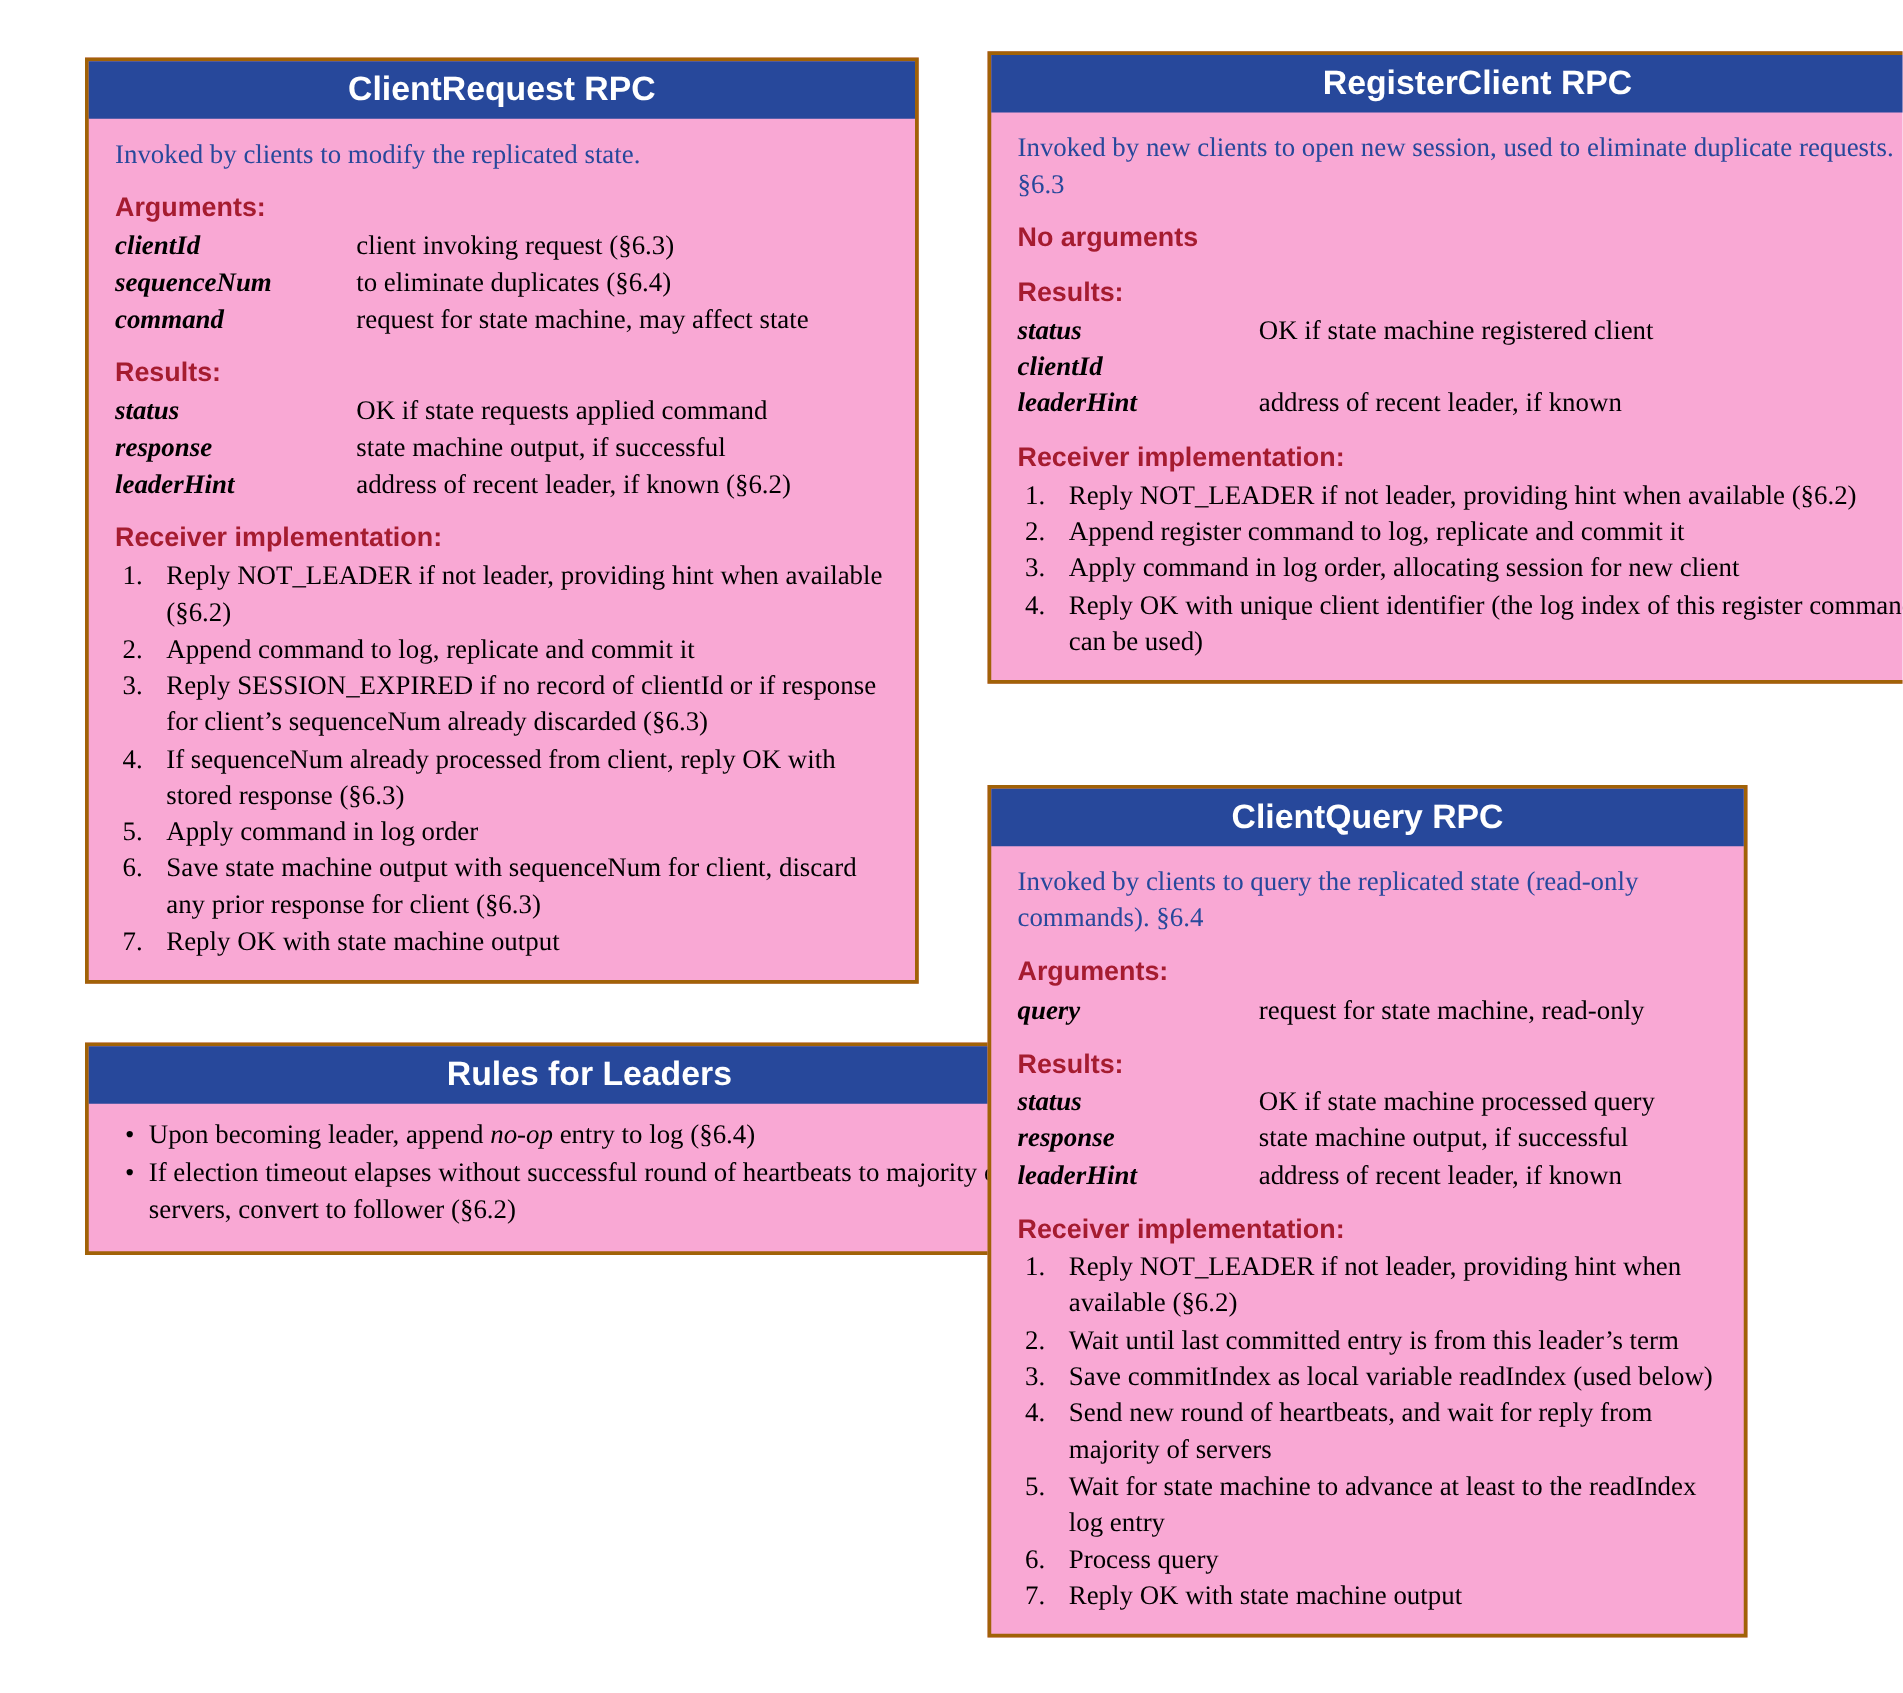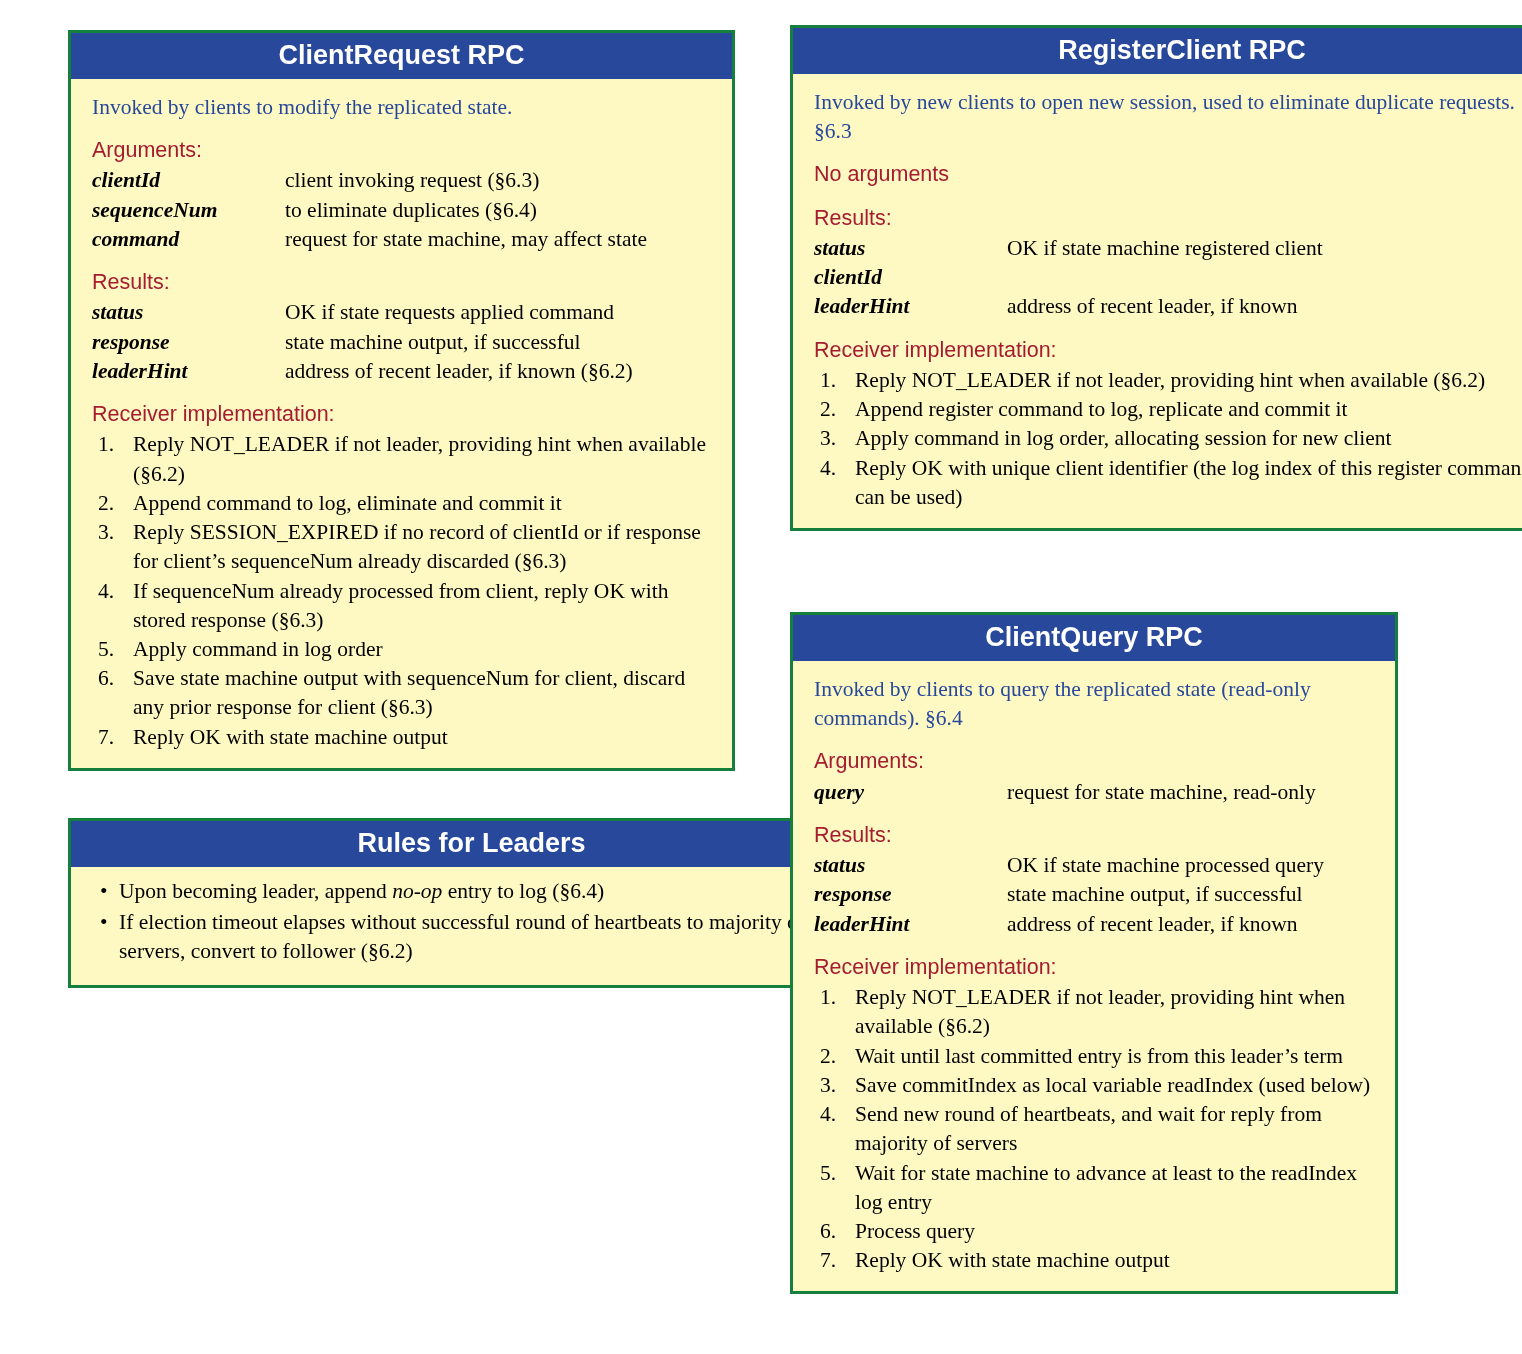--- a/index.html
+++ b/index.html
@@ -6,43 +6,44 @@
   html, body { margin: 0; padding: 0; }
   body {
     width: 1522px; height: 1354px;
     background: #ffffff;
     position: relative;
     font-family: "Liberation Serif", serif;
     color: #000;
   }
   .box {
     position: absolute;
-    border: 3px solid #15803d;
-    background: #fef9c3;
+    border: 3px solid #a16207;
+    background: #f9a8d4;
+    margin-top: 16px;
   }
   .box-header {
     background: #27489B;
     color: #ffffff;
     text-align: center;
     font-family: "Liberation Sans", sans-serif;
     font-weight: bold;
     font-size: 27px;
     line-height: 1;
     padding: 9px 0 10px 0;
   }
   .box-body {
     padding: 8px 20px 16px 21px;
     font-size: 21.5px;
     line-height: 1.36;
   }
   .desc { color: #27489B; margin: 6px 0 2px 0; }
   .label {
     color: #A51C30;
     font-family: "Liberation Sans", sans-serif;
-    font-weight: normal;
+    font-weight: bold;
     font-size: 21.5px;
     margin: 14px 0 1px 0;
   }
   .kv { display: flex; }
   .kv .term { font-weight: bold; flex: 0 0 193px; font-style: italic; }
   .kv .pdesc { flex: 1; }
   .step { display: flex; }
   .step .num { flex: 0 0 41px; padding-left: 6px; }
   .step .stext { flex: 1; }
   .bullet { display: flex; margin: 2px 0; }
@@ -91,21 +92,21 @@
       <span class="pdesc">address of recent leader, if known (§6.2)</span>
     </div>
 
     <div class="label">Receiver implementation:</div>
     <div class="step">
       <span class="num">1.</span>
       <span class="stext">Reply NOT_LEADER if not leader, providing hint when available (§6.2)</span>
     </div>
     <div class="step">
       <span class="num">2.</span>
-      <span class="stext">Append command to log, eliminate and commit it</span>
+      <span class="stext">Append command to log, replicate and commit it</span>
     </div>
     <div class="step">
       <span class="num">3.</span>
       <span class="stext">Reply SESSION_EXPIRED if no record of clientId or if response for client’s sequenceNum already discarded (§6.3)</span>
     </div>
     <div class="step">
       <span class="num">4.</span>
       <span class="stext">If sequenceNum already processed from client, reply OK with stored response (§6.3)</span>
     </div>
     <div class="step">

